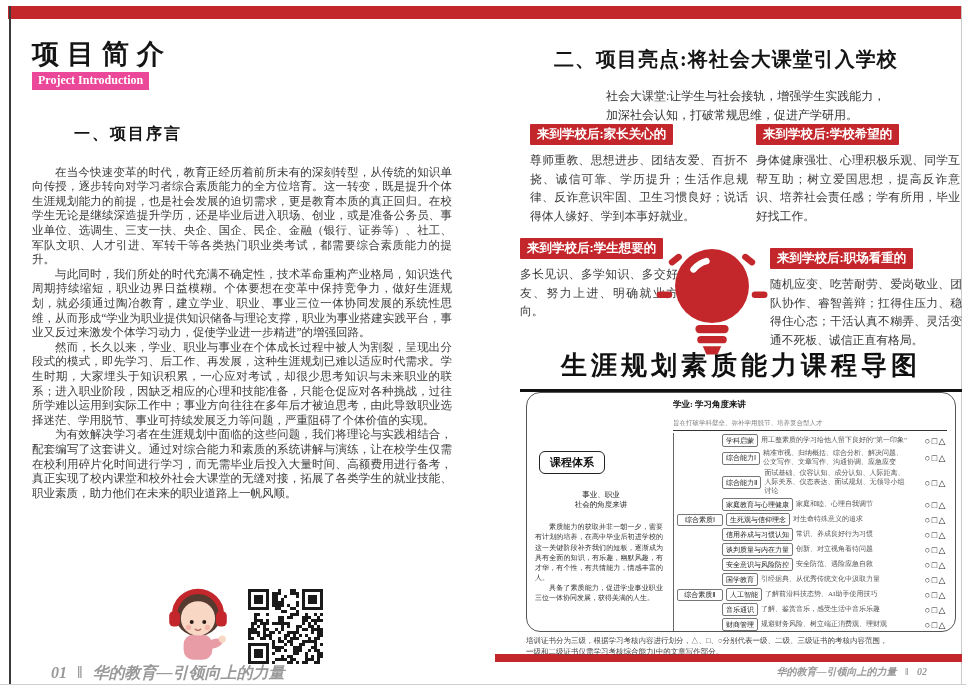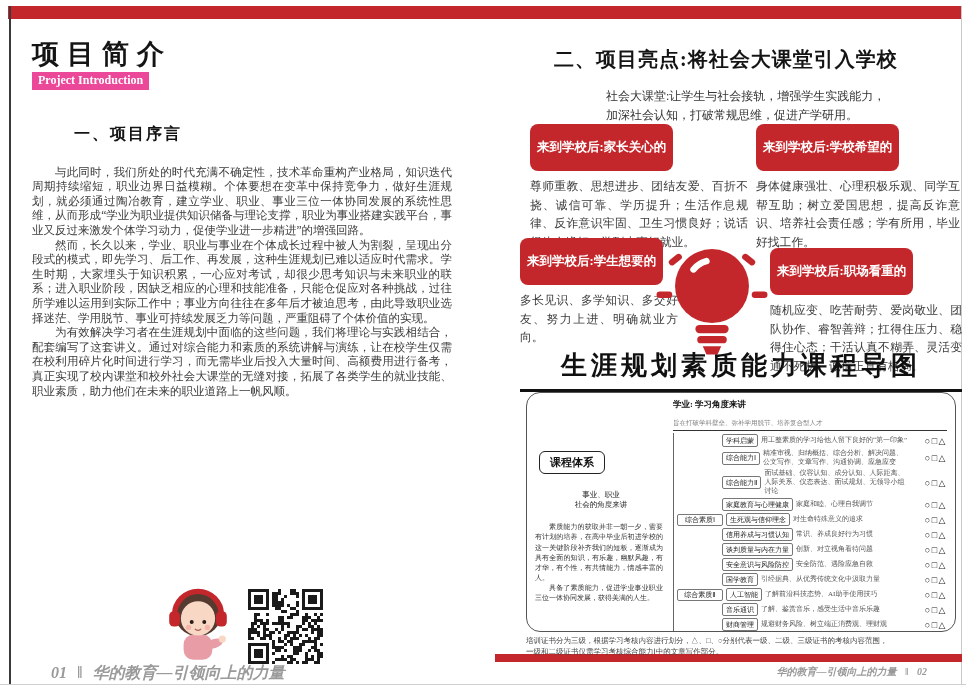--- a/index.html
+++ b/index.html
@@ -22,21 +22,21 @@
   .pl-paras p{margin:0;font-size:11.5px;line-height:14.6px;text-align:justify;text-indent:2em;color:#3b3b3b;}
   .pl-bottom{position:absolute;left:0;top:540px;width:420px;display:flex;justify-content:center;
              align-items:flex-end;gap:14px;}
 
   
   .page-right{position:absolute;left:520px;top:40px;width:442px;height:632px;}
   .pr-heading{font-size:20px;font-weight:bold;color:#141414;letter-spacing:1px;margin:6px 0 0 34px;}
   .pr-intro{margin:14px 0 0 86px;font-size:12px;line-height:19px;color:#333;}
   .badge-block{position:absolute;}
   .badge-title{display:inline-block;background:#c3272b;color:#fff;font-weight:bold;font-size:12.5px;
-               padding:15px 7px;border-radius:8px;margin-bottom:6px;}
+               padding:2px 7px;border-radius:1px;margin-bottom:6px;}
   .badge-text{font-size:11.8px;line-height:18.6px;text-align:justify;color:#3b3b3b;}
   .bulb{position:absolute;left:136px;top:198px;width:112px;height:122px;}
 
   .map-title{position:absolute;left:0;top:308px;width:442px;text-align:center;font-size:26px;
              font-weight:bold;letter-spacing:4px;color:#101010;border-bottom:3.5px solid #111;
              padding-bottom:6px;}
   .map-box{position:absolute;left:6px;top:352px;width:430px;height:240px;border:1px solid #555;
            border-radius:14px;padding:6px 8px;box-sizing:border-box;display:flex;gap:6px;overflow:hidden;}
   .map-left{flex:0 0 132px;display:flex;flex-direction:column;}
   .root-node{align-self:flex-start;margin:52px 0 0 4px;border:1.5px solid #222;border-radius:6px;
@@ -72,20 +72,21 @@
   <div class="left-edge-line"></div>
   <div class="right-edge-line"></div>
   <div class="bottom-gray-line"></div>
   <div class="bottom-red-bar"></div>
 
   <div class="page-left">
     <div class="pl-title">项目简介</div>
     <div class="pl-tag">Project Introduction</div>
     <div class="pl-section">一、项目序言</div>
     <div class="pl-paras">
+        <p>在当今快速变革的时代，教育正经历着前所未有的深刻转型，从传统的知识单向传授，逐步转向对学习者综合素质能力的全方位培育。这一转变，既是提升个体生涯规划能力的前提，也是社会发展的迫切需求，更是教育本质的真正回归。在校学生无论是继续深造提升学历，还是毕业后进入职场、创业，或是准备公务员、事业单位、选调生、三支一扶、央企、国企、民企、金融（银行、证券等）、社工、军队文职、人才引进、军转干等各类热门职业类考试，都需要综合素质能力的提升。</p>
         <p>与此同时，我们所处的时代充满不确定性，技术革命重构产业格局，知识迭代周期持续缩短，职业边界日益模糊。个体要想在变革中保持竞争力，做好生涯规划，就必须通过陶冶教育，建立学业、职业、事业三位一体协同发展的系统性思维，从而形成“学业为职业提供知识储备与理论支撑，职业为事业搭建实践平台，事业又反过来激发个体学习动力，促使学业进一步精进”的增强回路。</p>
         <p>然而，长久以来，学业、职业与事业在个体成长过程中被人为割裂，呈现出分段式的模式，即先学习、后工作、再发展，这种生涯规划已难以适应时代需求。学生时期，大家埋头于知识积累，一心应对考试，却很少思考知识与未来职业的联系；进入职业阶段，因缺乏相应的心理和技能准备，只能仓促应对各种挑战，过往所学难以运用到实际工作中；事业方向往往在多年后才被迫思考，由此导致职业选择迷茫、学用脱节、事业可持续发展乏力等问题，严重阻碍了个体价值的实现。</p>
         <p>为有效解决学习者在生涯规划中面临的这些问题，我们将理论与实践相结合，配套编写了这套讲义。通过对综合能力和素质的系统讲解与演练，让在校学生仅需在校利用碎片化时间进行学习，而无需毕业后投入大量时间、高额费用进行备考，真正实现了校内课堂和校外社会大课堂的无缝对接，拓展了各类学生的就业技能、职业素质，助力他们在未来的职业道路上一帆风顺。</p>
       </div>
 
     <div class="pl-bottom">
 
       <div>
         <svg width="72" height="84" viewBox="0 0 80 92">
           <circle cx="40" cy="36" r="26" fill="#553a30"></circle>

